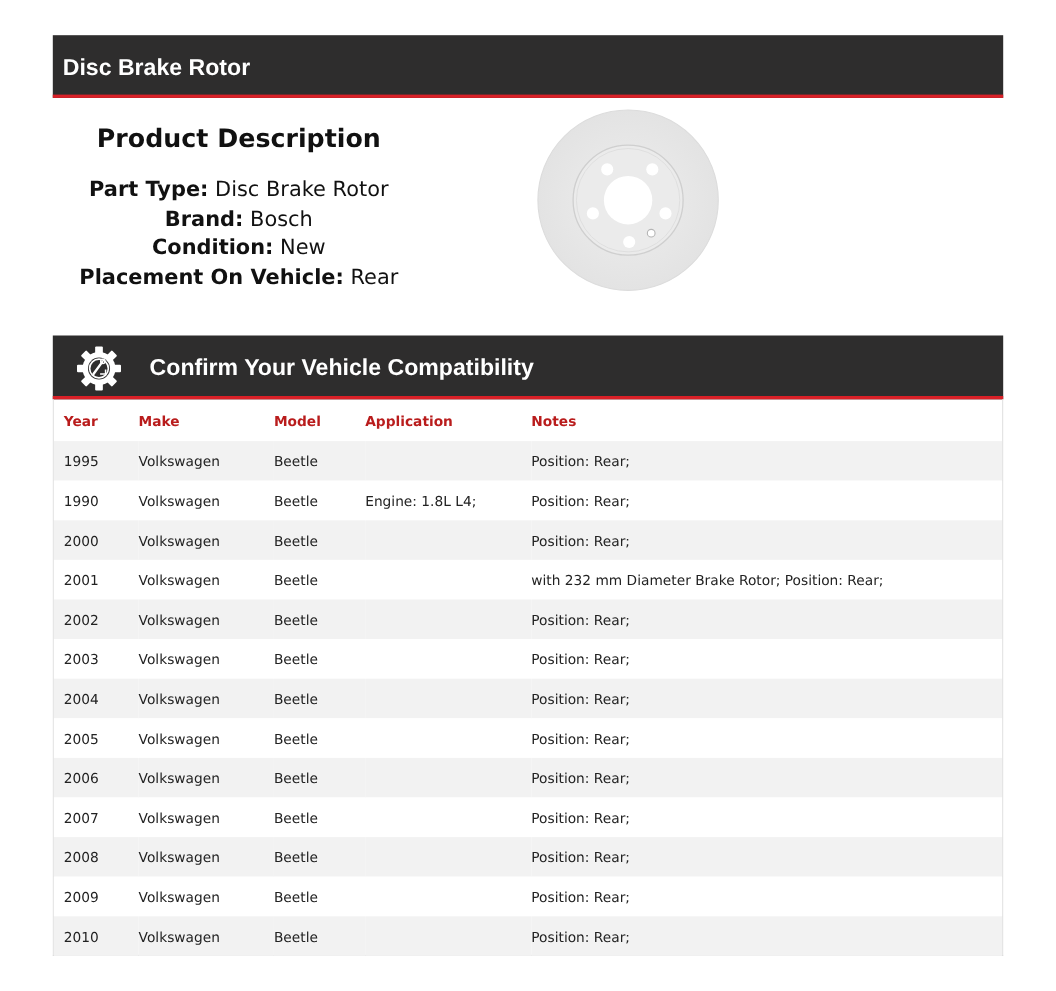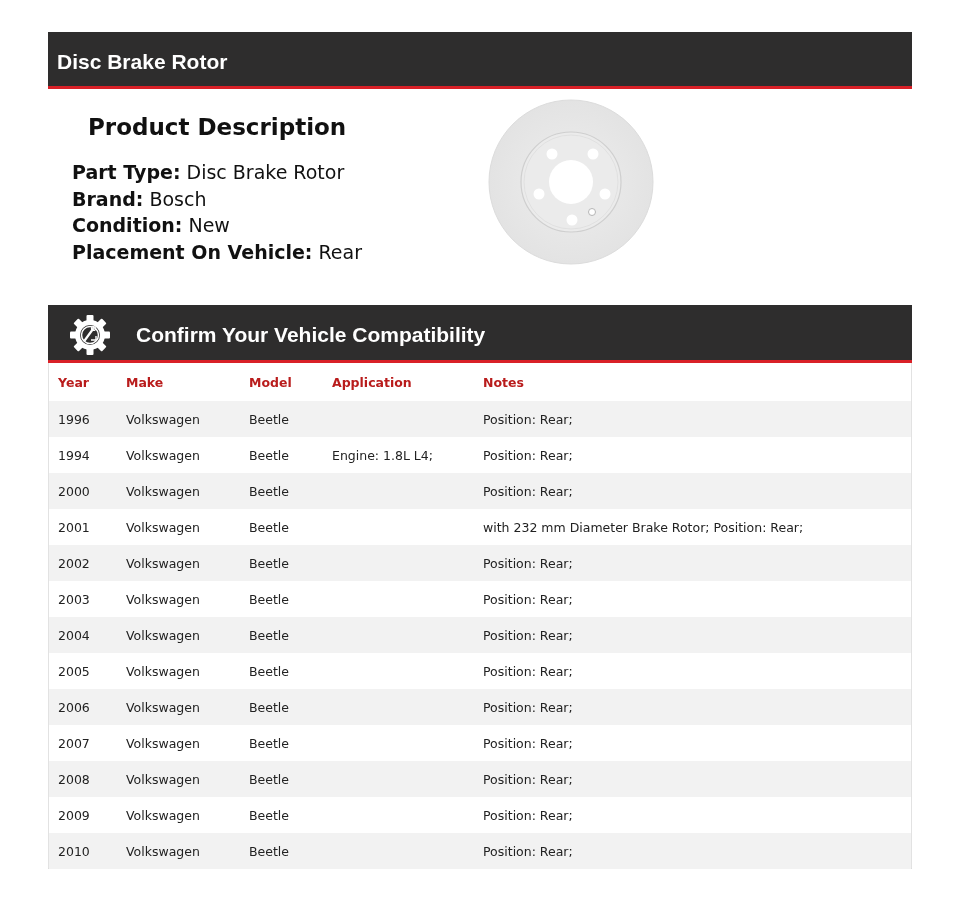--- a/index.html
+++ b/index.html
@@ -10,21 +10,21 @@
     background: #2e2d2d; border-bottom: 3px solid #d92027; box-sizing: border-box;
   }
   .title-bar .title {
     position: absolute; left: 9px; top: 18px;
     font-family: "Liberation Sans", sans-serif; font-weight: bold; font-size: 21px; color: #ffffff;
     letter-spacing: 0px;
   }
 
   .desc { position: absolute; left: 72px; top: 95px; }
   .desc h2 { margin: 16px; font-size: 23px; font-weight: bold; line-height: 32px; }
-  .desc .specs { margin-top: 6px; }
+  .desc .specs { margin-top: 6px; text-align: center; }
   .desc .spec { font-size: 19px; line-height: 26.5px; white-space: nowrap; }
   .desc .spec b { font-weight: bold; }
   .desc .spec span.val { font-weight: normal; }
 
   .rotor { position: absolute; left: 486px; top: 98px; width: 170px; height: 170px; }
 
   .compat-bar {
     position: absolute; left: 48px; top: 305px; width: 864px; height: 58px;
     background: #2e2d2d; border-bottom: 3px solid #d92027; box-sizing: border-box; padding-left: 36px;
   }
@@ -113,28 +113,28 @@
       <tr>
         <th class="c-year">Year</th>
         <th class="c-make">Make</th>
         <th class="c-model">Model</th>
         <th class="c-app">Application</th>
         <th>Notes</th>
       </tr>
     </thead>
     <tbody id="tbody">
       <tr class="row">
-          <td class="c-year">1996</td>
-          <td>Volkswagen</td>
-          <td>Beetle</td>
-          <td></td>
-          <td>Position: Rear;</td>
-        </tr>
-      <tr class="row">
-          <td class="c-year">1994</td>
+          <td class="c-year">1995</td>
+          <td>Volkswagen</td>
+          <td>Beetle</td>
+          <td></td>
+          <td>Position: Rear;</td>
+        </tr>
+      <tr class="row">
+          <td class="c-year">1990</td>
           <td>Volkswagen</td>
           <td>Beetle</td>
           <td>Engine: 1.8L L4;</td>
           <td>Position: Rear;</td>
         </tr>
       <tr class="row">
           <td class="c-year">2000</td>
           <td>Volkswagen</td>
           <td>Beetle</td>
           <td></td>

